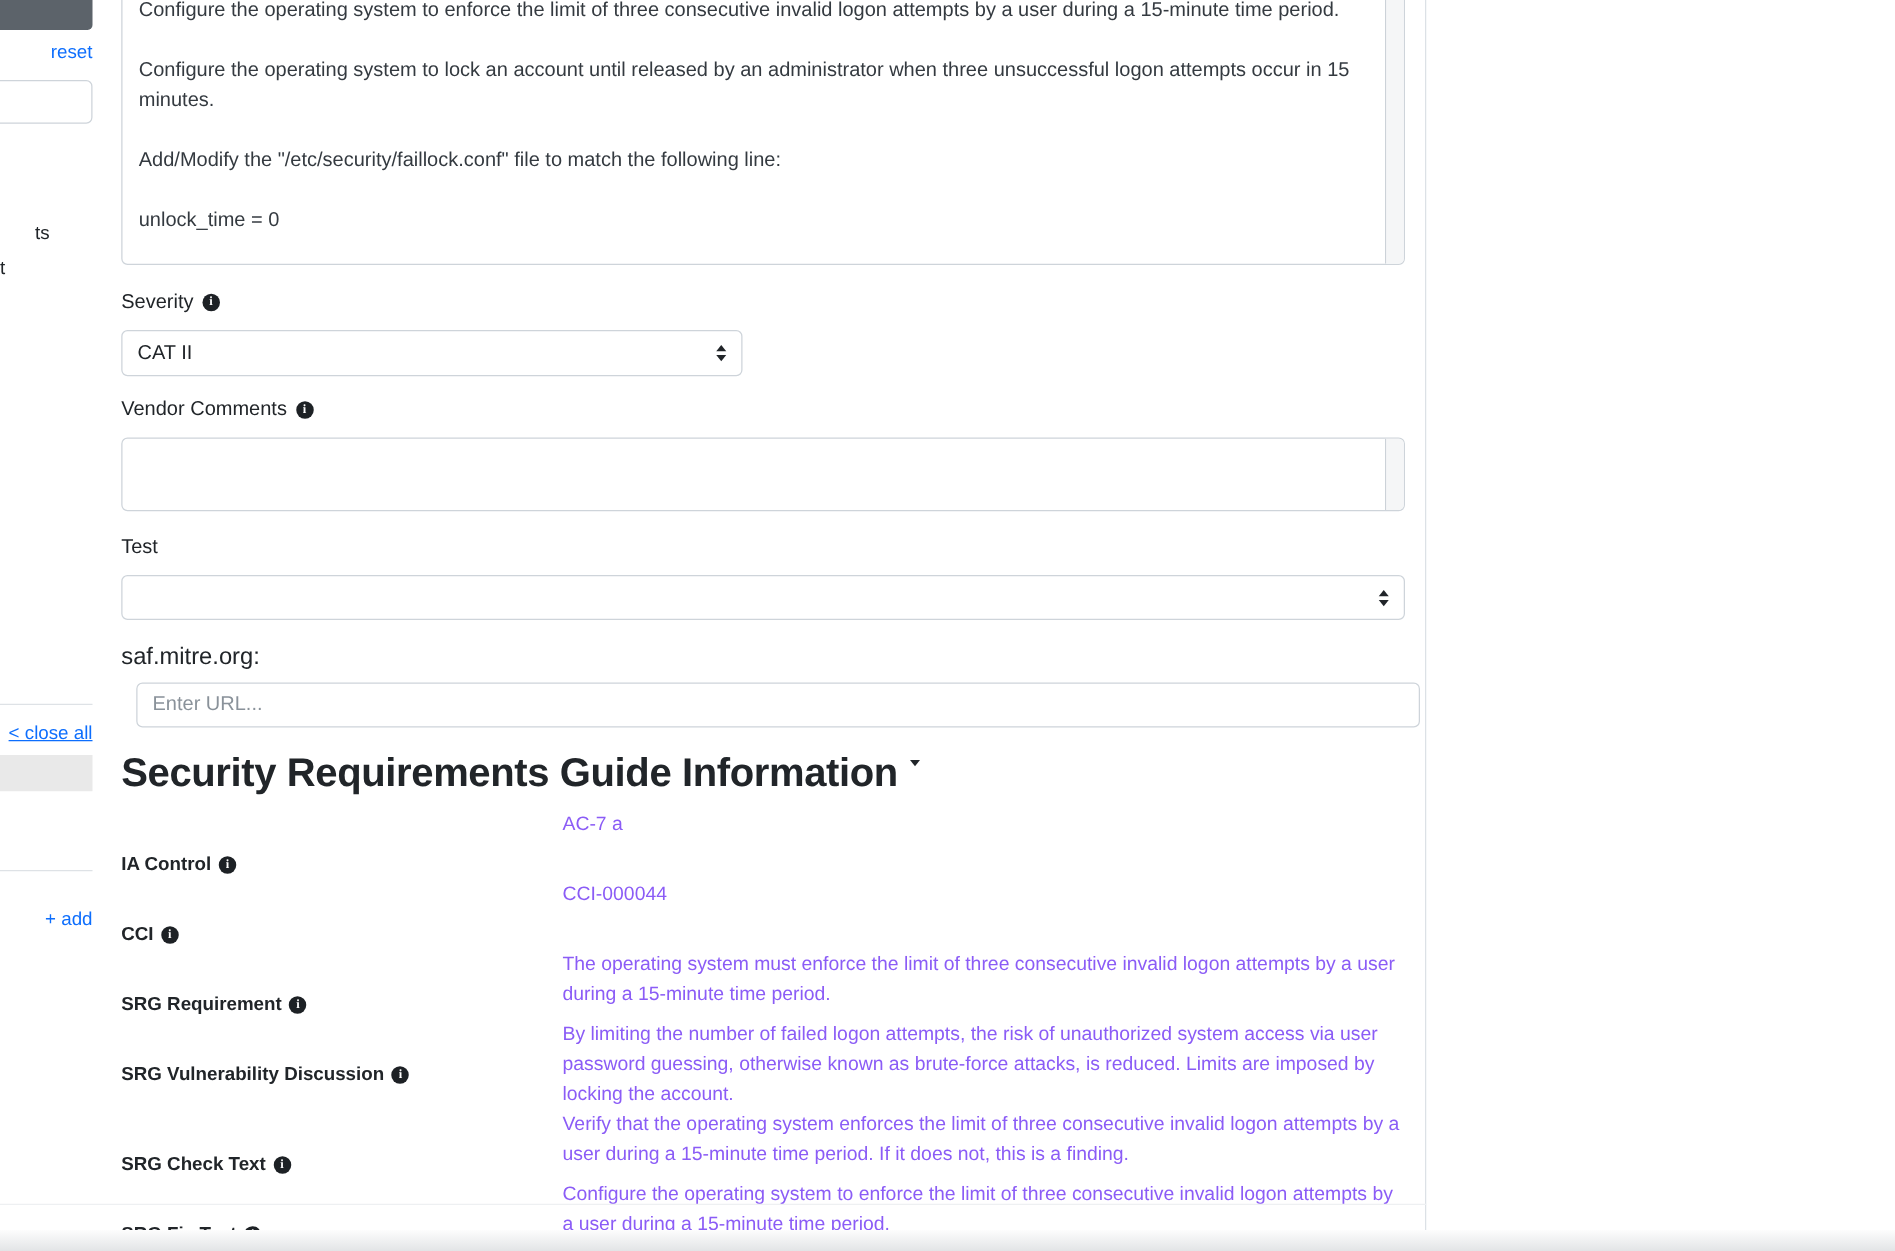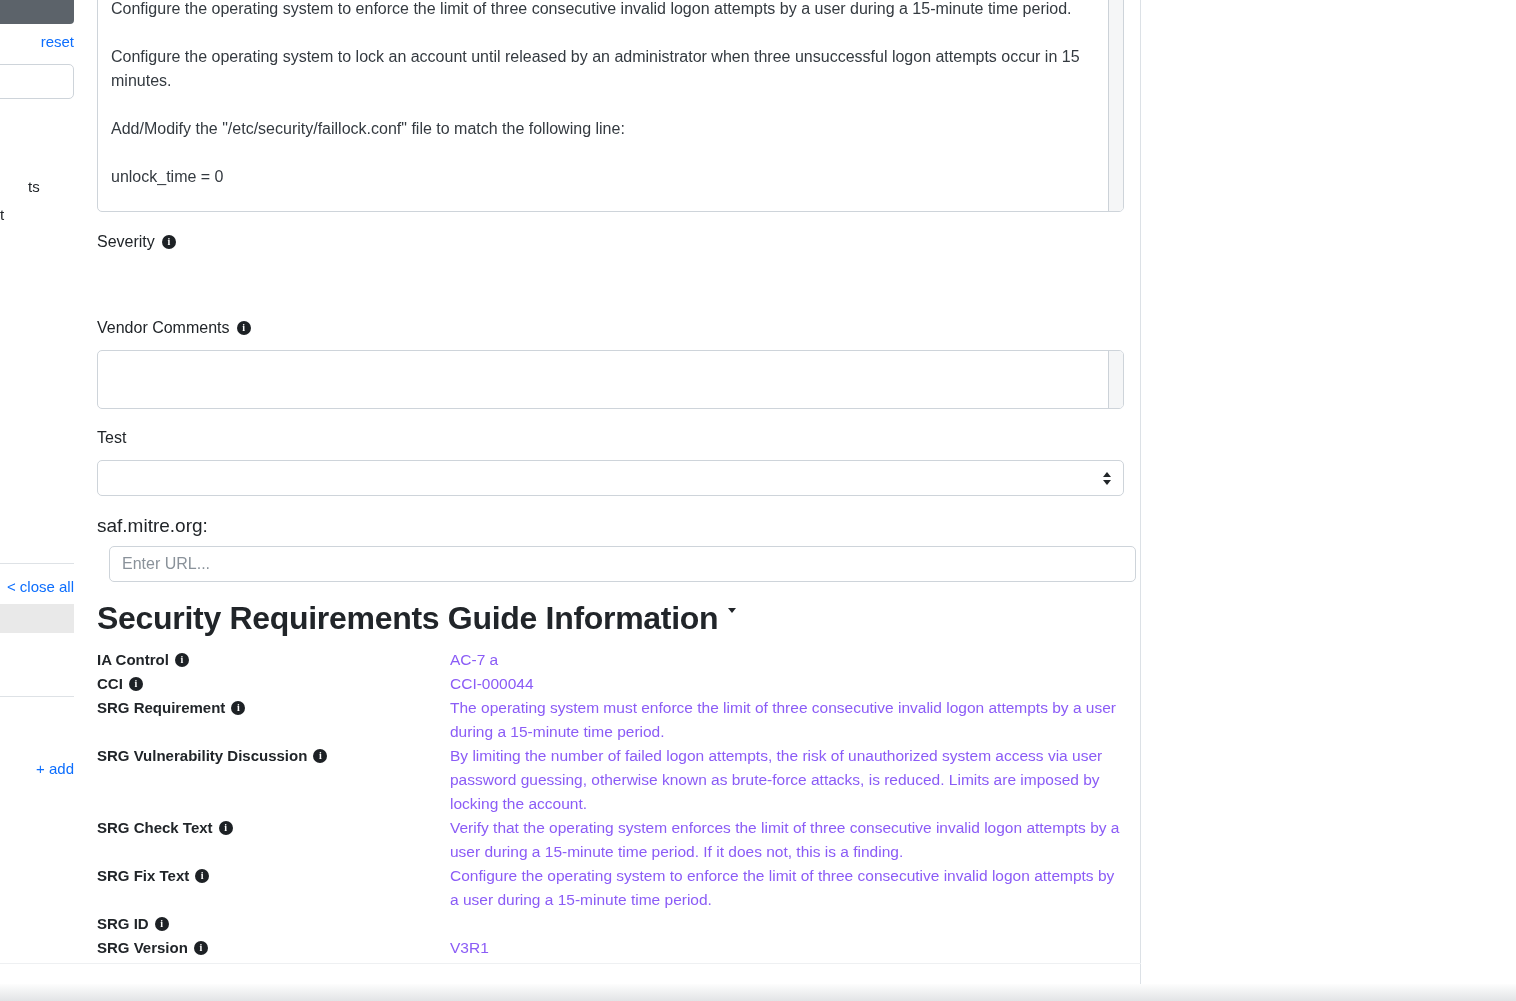--- a/index.html
+++ b/index.html
@@ -48,61 +48,68 @@
 
   
   .srg-title { position:absolute; top:600px; left:0; font-size:32px; font-weight:700;
                color:#212529; letter-spacing:-0.3px; display:flex; align-items:flex-start; }
   .title-caret { display:inline-block; width:0; height:0; border-left:4px solid transparent;
                  border-right:4px solid transparent; border-top:5px solid #212529;
                  margin-left:10px; margin-top:8px; }
   .srg-dl { position:absolute; top:648px; left:0; width:1027px; }
   .srg-row { display:grid; grid-template-columns:353px 1fr; }
   .srg-row dt { font-size:15px; font-weight:700; line-height:24px; display:flex;
-                align-items:flex-start; gap:6px; }
+                align-items:flex-start; gap:6px;margin-top:32px; }
   .srg-row dt .info-icon { margin-top:5px; }
   .srg-row dd { font-size:15.5px; line-height:24px; color:#8b5cf6; }
 
   .v-divider { position:absolute; left:1140px; top:0; width:1px; height:985px; background:#dce1e6; }
   .content-bottom-line { position:absolute; left:0; top:963px; width:1141px; height:1px; background:#eef0f2; }
   #footer-bar { position:absolute; left:0; bottom:0; width:1516px; height:17px;
                 background:linear-gradient(#fdfdfd, #e2e4e6); }
 </style>
 </head>
 <body>
 
 <div id="sidebar">
   <div class="top-btn"></div>
   <a class="link right-link" style="top:33px;">reset</a>
   <div class="side-input"></div>
   <div class="frag" style="top:178px;padding-left:28px;">ts</div>
   <div class="frag" style="top:206px;">t</div>
   <div class="side-divider" style="top:563px;"></div>
-  <a class="link right-link" style="top:578px;">&lt; close all</a>
+  <a class="link right-link" style="top:578px;text-decoration:underline;">&lt; close all</a>
   <div class="selected-block"></div>
   <div class="side-divider" style="top:696px;"></div>
-  <a class="link right-link" style="top:760px;text-align:right;">+ add</a>
+  <a class="link right-link" style="top:727px;text-align:right;">+ add</a>
 </div>
 
 <div id="main">
 
   <div class="box" style="left:0; top:-16px; width:1027px; height:228px;">
     <div class="textarea-text" id="fix-text-paragraphs">
         <p>Configure the operating system to enforce the limit of three consecutive invalid logon attempts by a user during a 15-minute time period.</p>
         <p>Configure the operating system to lock an account until released by an administrator when three unsuccessful logon attempts occur in 15 minutes.</p>
         <p>Add/Modify the "/etc/security/faillock.conf" file to match the following line:</p>
         <p>unlock_time = 0</p>
       </div>
     <div class="scroll-track"></div>
   </div>
 
   <div class="field-label abs" style="top:233px;">
     <span>Severity</span>
     <span class="info-icon">i</span>
   </div>
+  <div class="box select" style="left:0; top:264px; width:497px; height:37px;">
+    <span class="value">CAT II</span>
+    <span class="updown">
+      <i class="up"></i>
+        <i class="down"></i>
+    </span>
+  </div>
 
   <div class="field-label abs" style="top:319px;">
     <span>Vendor Comments</span>
     <span class="info-icon">i</span>
   </div>
   <div class="box" style="left:0; top:350px; width:1027px; height:59px;">
     <div class="scroll-track"></div>
   </div>
 
   <div class="field-label abs" style="top:429px;">

